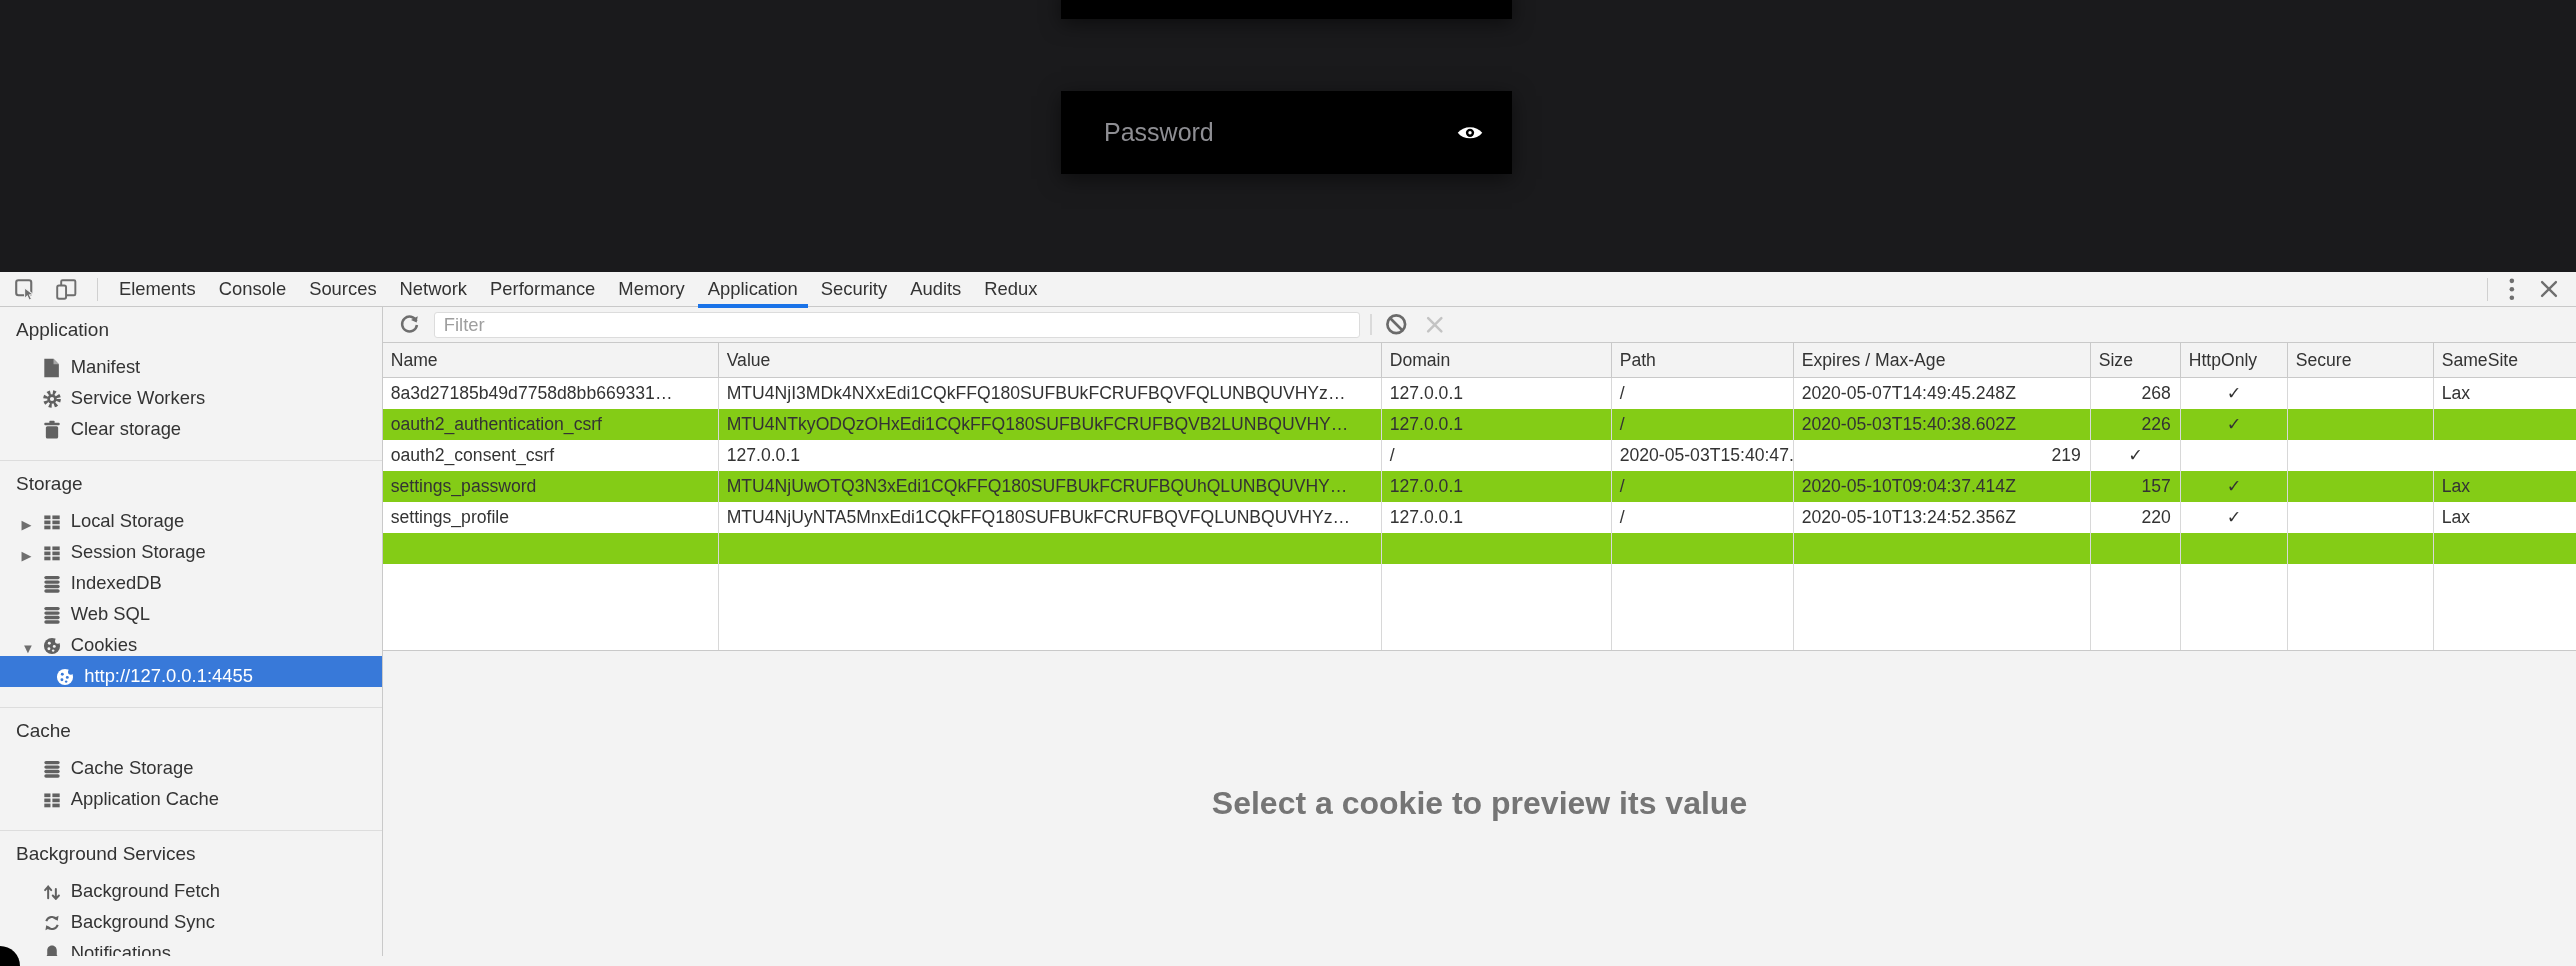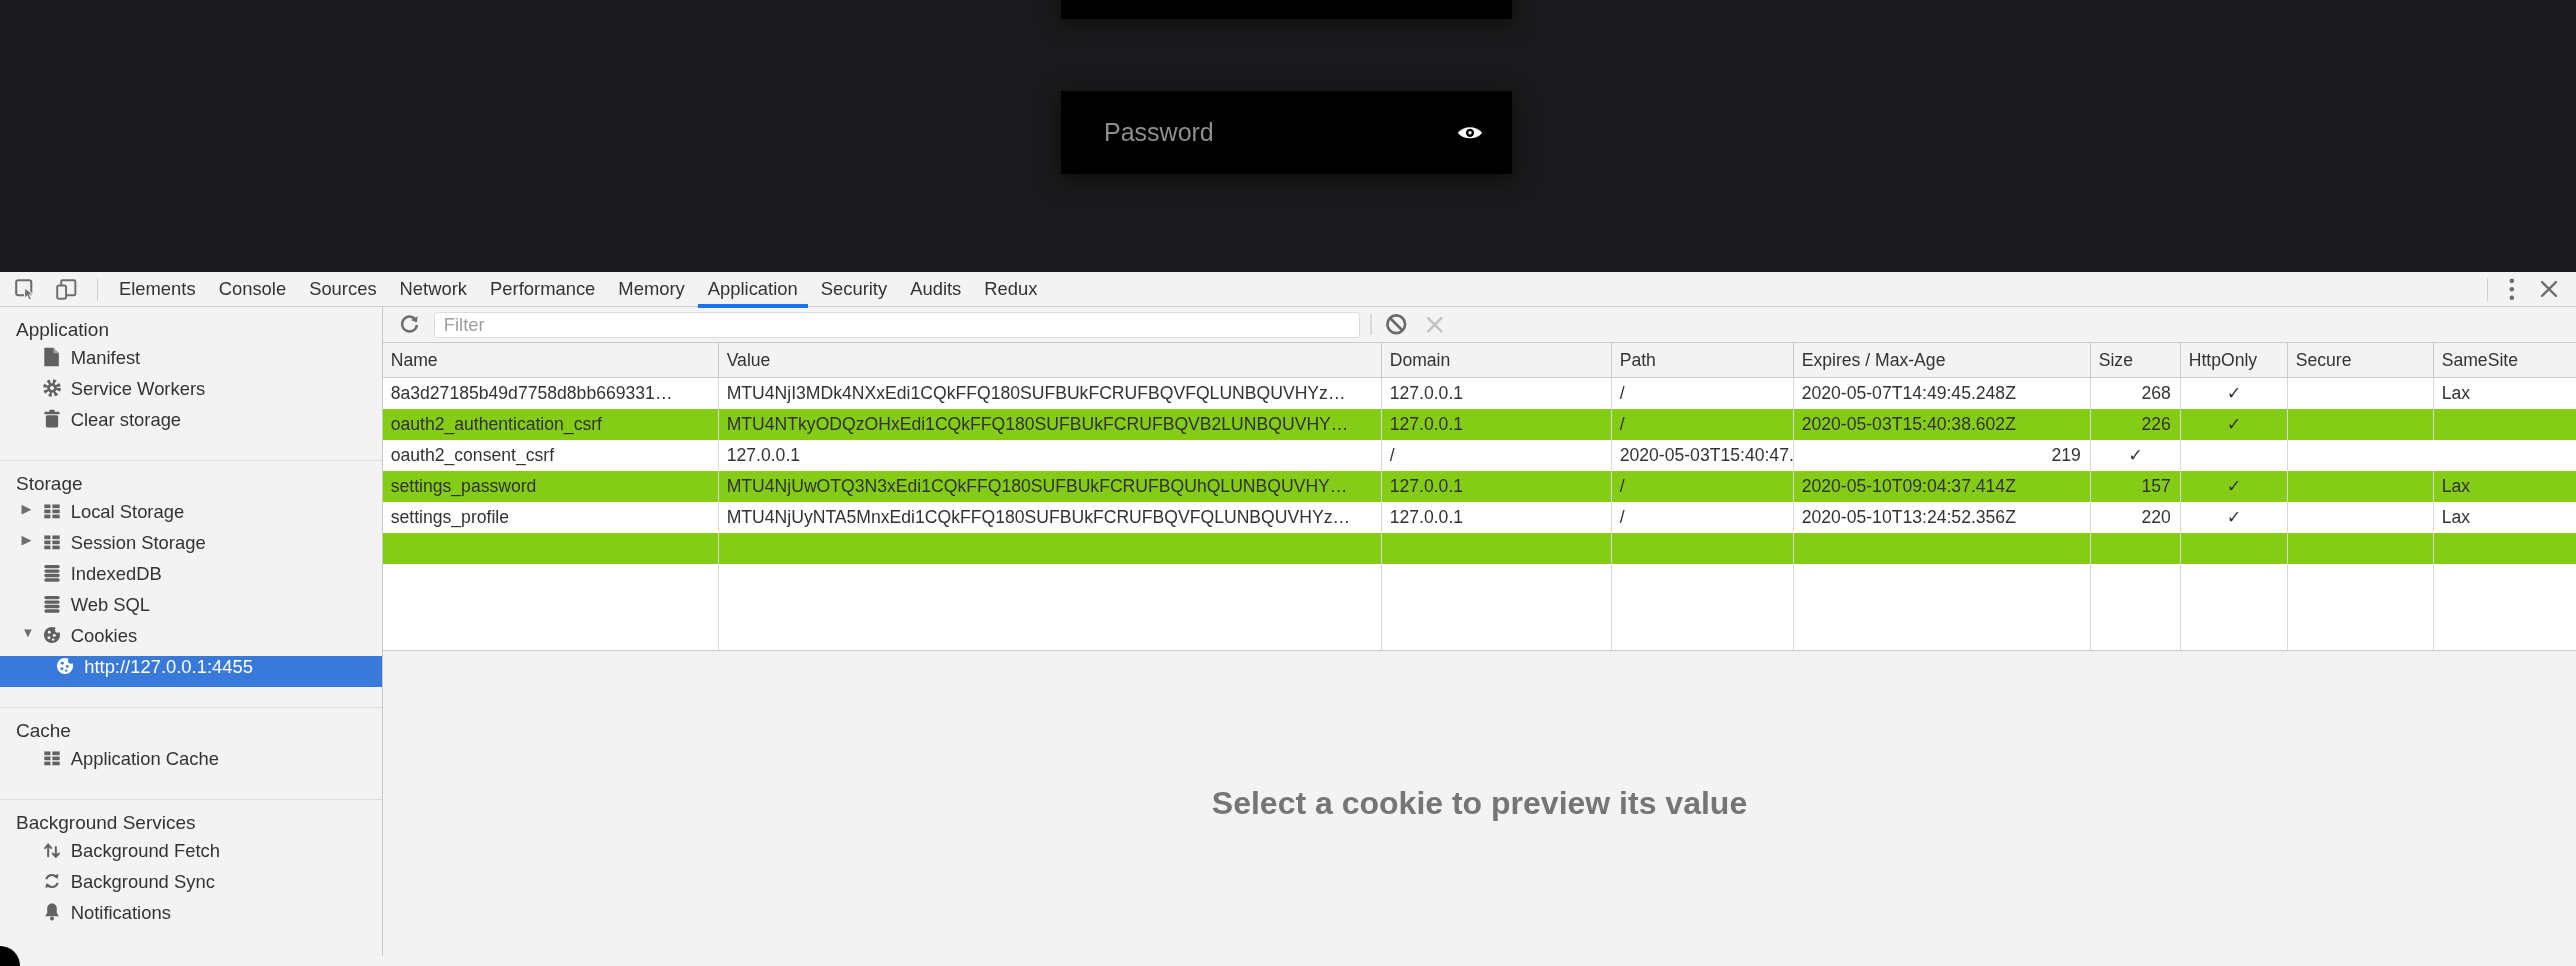--- a/index.html
+++ b/index.html
@@ -32,21 +32,21 @@
   .close-x { margin-right:17px; display:flex; }
 
   
   .dt-main { display:flex; height:649px; }
 
   
   .sidebar { width:383px; min-width:383px; background:#f3f3f3; border-right:1.5px solid #c9c9c9; font-size:18.4px; overflow:hidden; }
   .section { padding:6.1px 0 20px; }
   .section + .section { border-top:0.8px solid #ddd; }
   .section-title { height:34px; line-height:34px; padding-left:16px; font-size:19px; color:#333; }
-  .item { height:31px; display:flex; align-items:flex-start; padding-left:21.5px; color:#333; white-space:nowrap; }
+  .item { height:31px; display:flex; align-items:flex-end; padding-left:21.5px; color:#333; white-space:nowrap; }
   .tw { width:20px; min-width:20px; font-size:13px; color:#6e6e6e; }
   .itm-icon { width:20px; height:20px; min-width:20px; margin-right:9.2px; display:flex; align-items:center; justify-content:center; }
   .item.child { padding-left:55px; }
   .item.selected { background:#3879d9; color:#fff; }
 
   
   .panel { flex:1; display:flex; flex-direction:column; min-width:0; }
   .filter-bar { height:36px; border-bottom:1.5px solid #c9c9c9; display:flex; align-items:center; background:#f3f3f3; }
   .refresh-btn { margin-left:15.3px; display:flex; }
   .filter-input { margin-left:12.3px; width:926px; height:26px; border:0.8px solid #dcdcdc; border-radius:3.1px; background:#fff; font-size:18.4px; font-family:inherit; padding-left:9.2px; color:#6d28d9; outline:none; }
@@ -263,20 +263,34 @@
               <circle cx="9" cy="16.5" r="1.9" fill="#3879d9"></circle>
                 <circle cx="14.5" cy="19" r="1.6" fill="#3879d9"></circle>
             </svg>
           </span>
           <span>http://127.0.0.1:4455</span>
         </div>
       </div>
 
       <div class="section">
         <div class="section-title">Cache</div>
+        <div class="item">
+          <span class="tw"></span>
+          <span class="itm-icon">
+            <svg width="20" height="20" viewBox="0 0 26 26">
+                <g fill="#616161">
+                  <rect x="3" y="2.5" width="20" height="4.4" rx="2.2"></rect>
+                  <rect x="3" y="8.3" width="20" height="4.4" rx="2.2"></rect>
+                  <rect x="3" y="14.1" width="20" height="4.4" rx="2.2"></rect>
+                  <rect x="3" y="19.9" width="20" height="4.4" rx="2.2"></rect>
+                </g>
+              </svg>
+          </span>
+          <span>Cache Storage</span>
+        </div>
         <div class="item">
           <span class="tw"></span>
           <span class="itm-icon">
             <svg width="20" height="20" viewBox="0 0 26 26">
                 <g fill="#616161">
                   <rect x="3" y="4.5" width="8" height="4.8"></rect>
                   <rect x="13.5" y="4.5" width="9.5" height="4.8"></rect>
                   <rect x="3" y="11.1" width="8" height="4.8"></rect>
                   <rect x="13.5" y="11.1" width="9.5" height="4.8"></rect>
                   <rect x="3" y="17.7" width="8" height="4.8"></rect>

